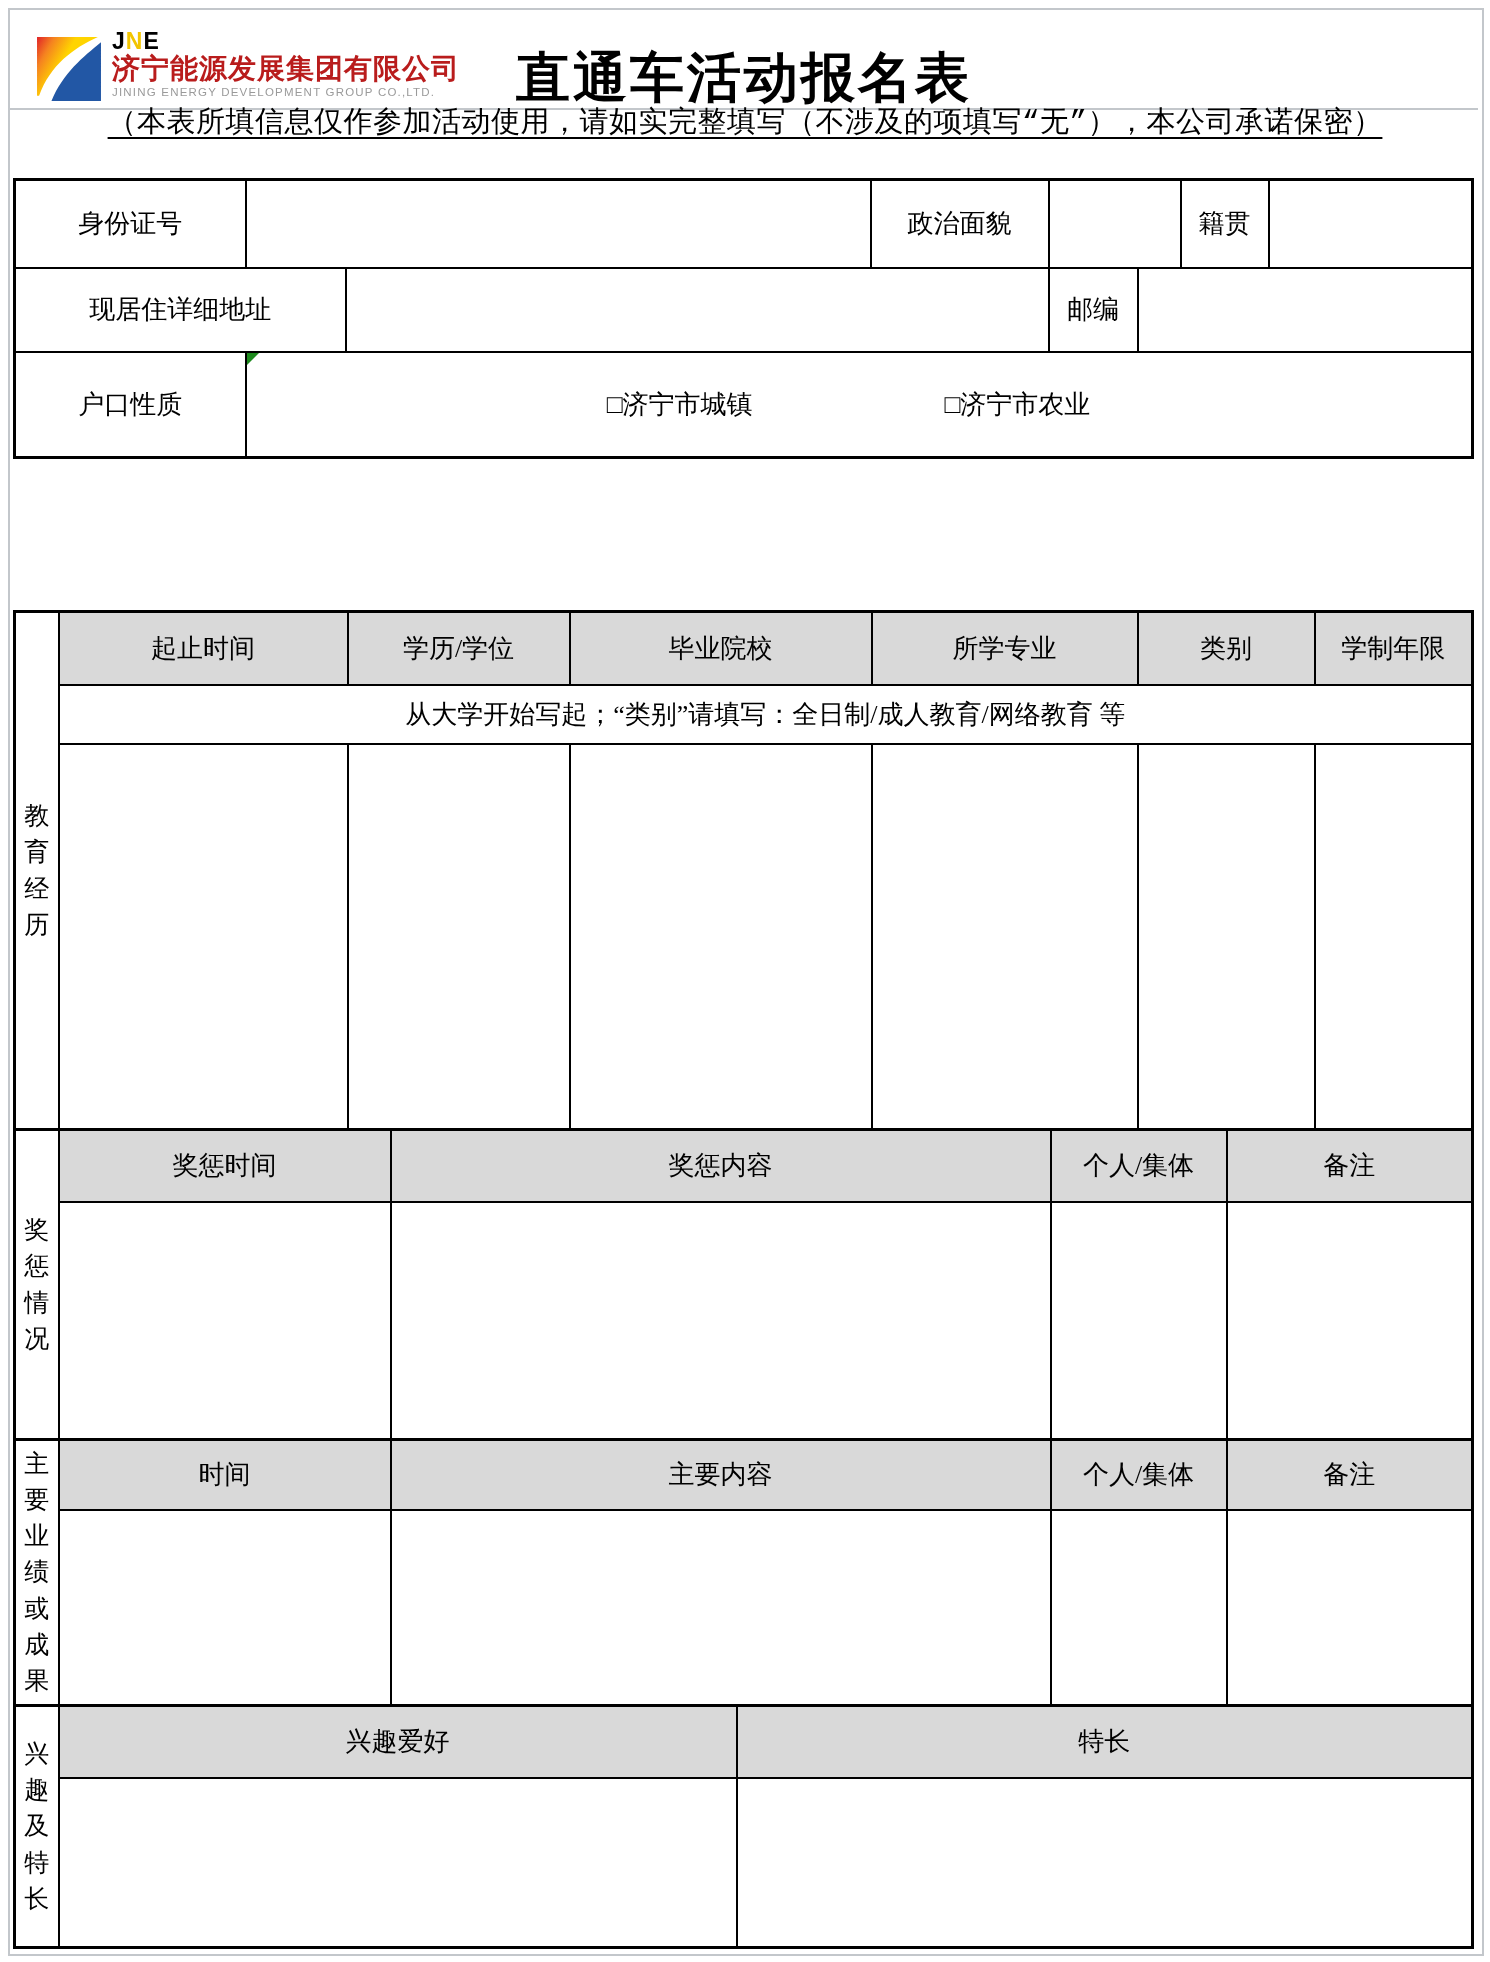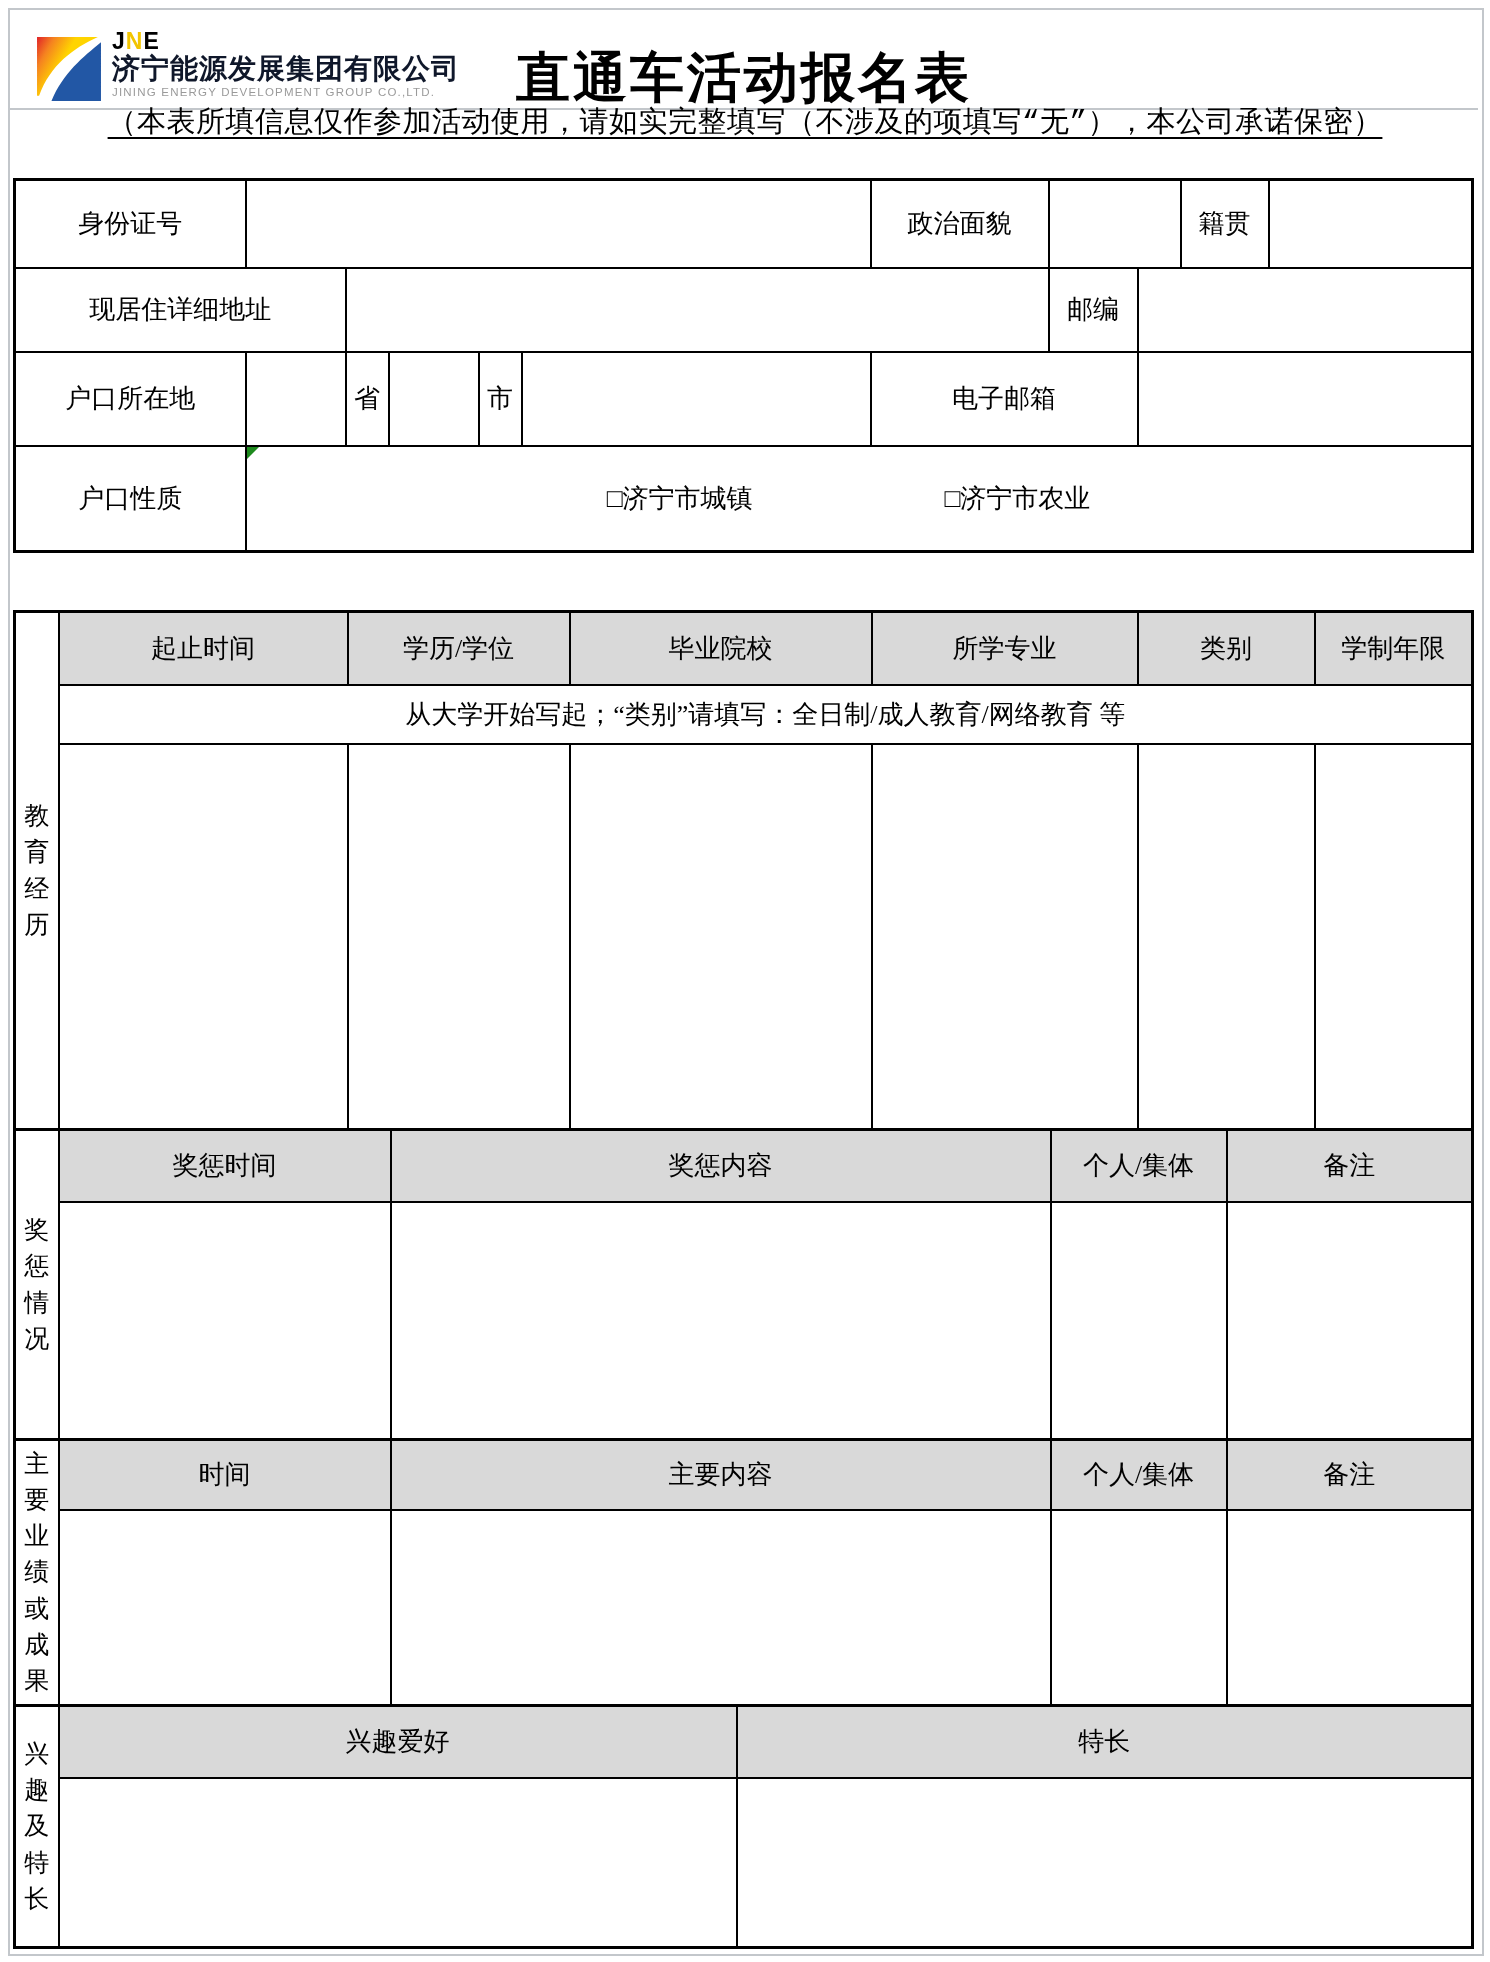--- a/index.html
+++ b/index.html
@@ -9,21 +9,21 @@
   #frame{position:absolute;left:8px;top:8px;width:1472px;height:1944px;
          border:2px solid #c3c7cb;pointer-events:none;}
   
   #header-band{position:absolute;left:10px;top:16px;width:1468px;height:80px;
                border-bottom:2px solid #c3c7cb;background:#fff;margin-top:12px;}
   #logo{position:absolute;left:26px;top:8px;width:66px;height:66px;}
   #logo-text{position:absolute;left:102px;top:2px;white-space:nowrap;
              font-family:"Liberation Sans","DejaVu Sans",sans-serif;}
   #jne{font-size:23px;font-weight:bold;letter-spacing:1px;line-height:1.0;}
   #jne .n-yellow{color:#f2c500;}
-  #company-cn{font-size:28px;font-weight:bold;color:#0f172a;line-height:1.15;letter-spacing:1px;}
+  #company-cn{font-size:28px;font-weight:bold;color:#b91c1c;line-height:1.15;letter-spacing:1px;}
   #company-en{font-size:11.5px;color:#9a9a9a;letter-spacing:1.2px;line-height:1.3;
               font-family:"Liberation Sans","DejaVu Sans",sans-serif;}
   #form-title{position:absolute;left:50%;top:14px;transform:translateX(-50%);
               font-size:54px;font-weight:bold;letter-spacing:3px;white-space:nowrap;
               font-family:"Liberation Sans","DejaVu Sans",sans-serif;}
   
   #notice{position:absolute;left:0;top:102px;width:100%;text-align:center;
           font-size:29px;letter-spacing:0.5px;}
   #notice span{text-decoration:underline;text-underline-offset:6px;font-family:Liberation Mono, monospace;}
   
@@ -117,30 +117,20 @@
         <td class="blank" colspan="2"></td>
         <td class="lab">籍贯</td>
         <td class="blank"></td>
       </tr>
       <tr style="height:84px">
         <td class="lab" colspan="2">现居住详细地址</td>
         <td class="blank" colspan="8"></td>
         <td class="lab">邮编</td>
         <td class="blank" colspan="3"></td>
       </tr>
-      <tr style="height:94px">
-        <td class="lab">户口所在地</td>
-        <td class="blank gray-r"></td>
-        <td class="lab gray-l gray-r">省</td>
-        <td class="blank gray-l gray-r"></td>
-        <td class="lab gray-l gray-r">市</td>
-        <td class="blank gray-l" colspan="3"></td>
-        <td class="lab" colspan="3">电子邮箱</td>
-        <td class="blank" colspan="3"></td>
-      </tr>
       <tr style="height:106px">
         <td class="lab">户口性质</td>
         <td class="blank relcell" colspan="13">
           <span class="green-flag"></span>
           <div class="cb-wrap">
             <span class="cb cb1">□济宁市城镇</span>
             <span class="cb cb2">□济宁市农业</span>
           </div>
         </td>
       </tr>

